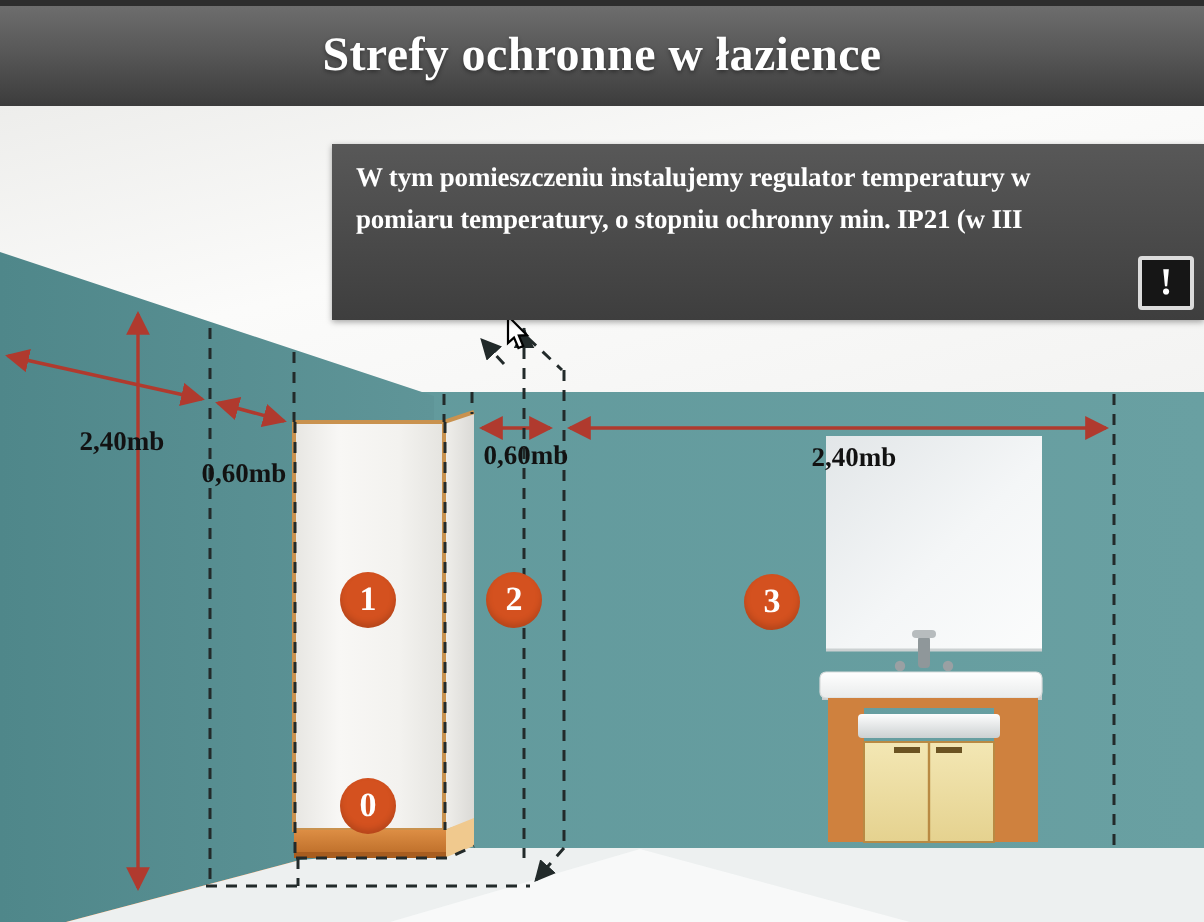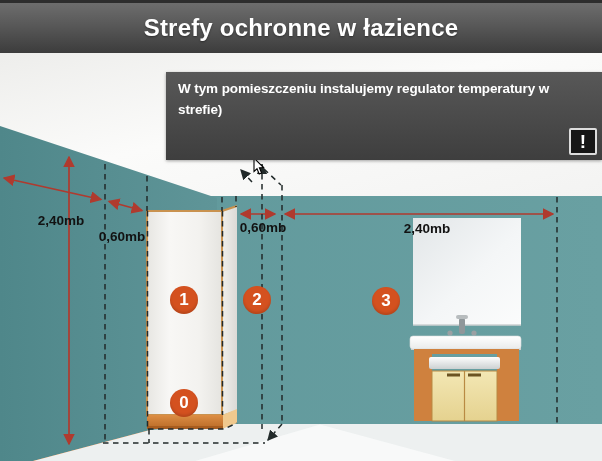--- a/index.html
+++ b/index.html
@@ -1,18 +1,18 @@
 <!DOCTYPE html>
 <html><head>
 <meta charset="utf-8">
 <style>
   html,body{margin:0;padding:0;background:#ffffff;}
   .stage{
     position:relative;width:602px;height:461px;overflow:hidden;
-    font-family:Liberation Sans, sans-serif;background:#f97316;
+    font-family:Liberation Serif, serif;background:#f97316;
   }
   
   .header{
     position:absolute;left:0;top:0;width:602px;height:53px;z-index:5;
     background:linear-gradient(#6d6d6d,#585858 45%,#3c3c3c);
     border-top:3px solid #2d2d2d;box-sizing:border-box;
     display:flex;align-items:center;justify-content:center;
   }
   .header .title{
     color:#ffffff;font-size:24px;font-weight:700;letter-spacing:.2px;
@@ -173,21 +173,21 @@
 
     <path d="M254,158 L254,171.5 L257,168.8 L259.2,174 L261.6,173 L259.4,167.8 L263.5,167.6 Z" fill="#ffffff" stroke="#000000" stroke-width="1.1"></path>
   </svg>
 
   <div class="header">
     <span class="title">Strefy ochronne w łazience</span>
   </div>
 
   <div class="note">
     <div class="note-line">W tym pomieszczeniu instalujemy regulator temperatury w</div>
-    <div class="note-line">strefie)</div>
+    <div class="note-line">pomiaru temperatury, o stopniu ochronny min. IP21 (w III</div>
     <div class="warning">
       <span>!</span>
     </div>
   </div>
 
   <div class="dim-label" style="left:61px;top:213px;">2,40mb</div>
   <div class="dim-label" style="left:122px;top:229px;">0,60mb</div>
   <div class="dim-label" style="left:263px;top:220px;">0,60mb</div>
   <div class="dim-label" style="left:427px;top:221px;">2,40mb</div>
 

